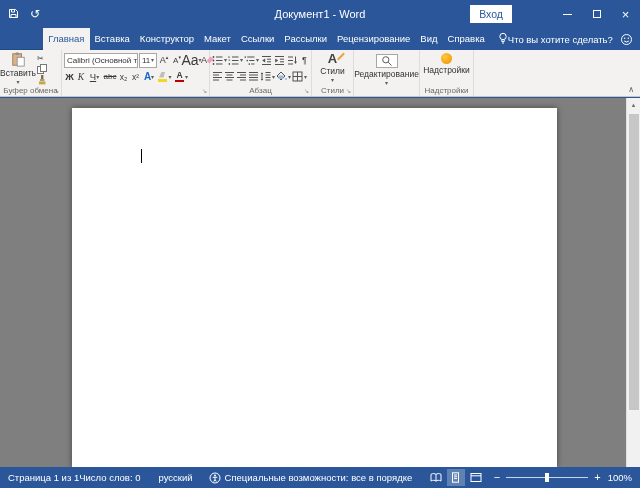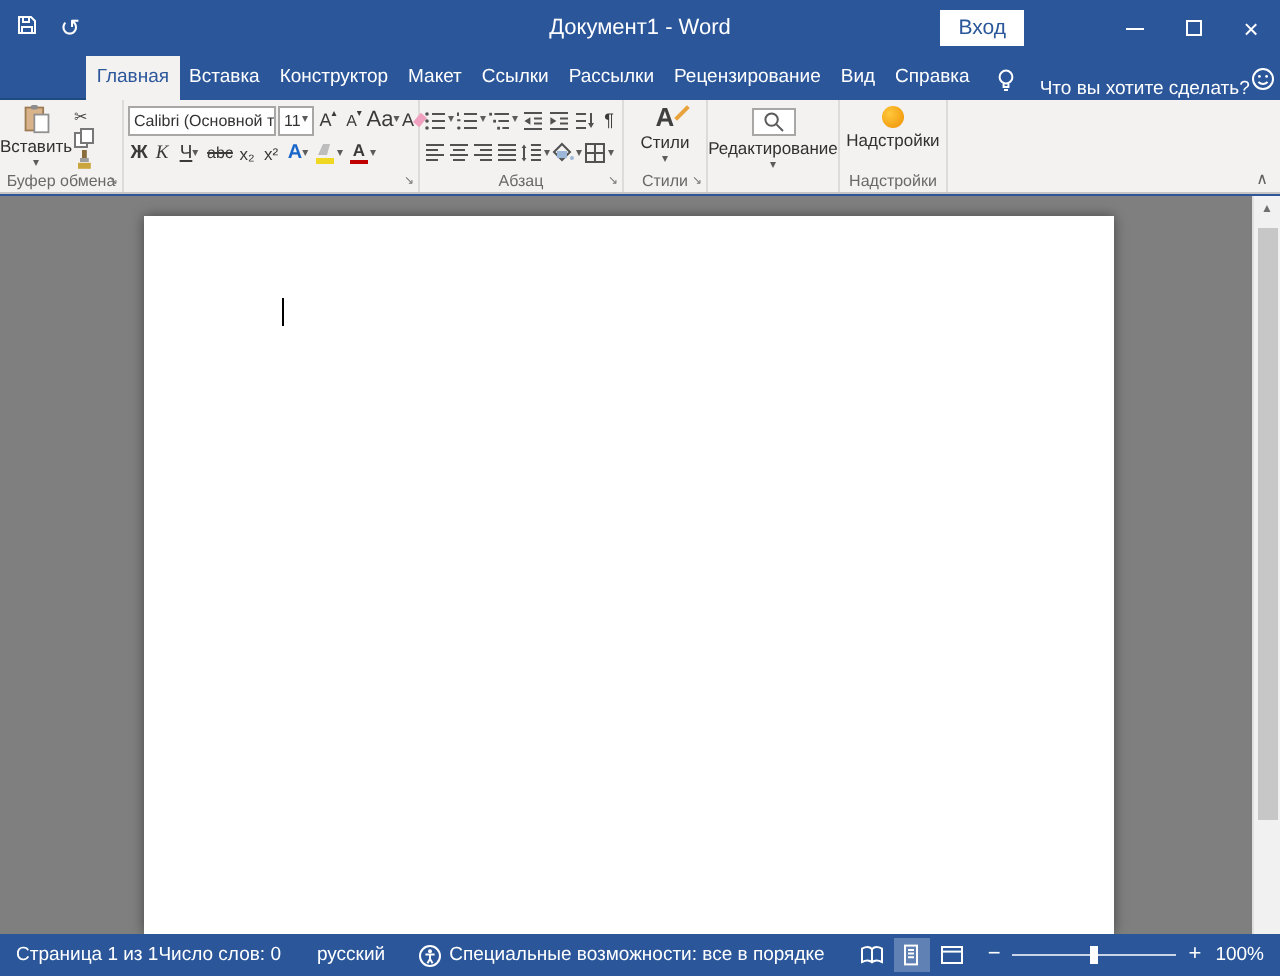--- a/index.html
+++ b/index.html
@@ -15,21 +15,21 @@
   .winbtns { position:absolute; right:0; top:0; height:28px; display:flex; }
   .winbtn { width:29px; height:28px; display:flex; align-items:center; justify-content:center; font-size:13px; }
   .minbar { width:9px; height:1px; background:#fff; }
   .maxbox { width:8px; height:8px; border:1px solid #fff; }
 
   
   .tabrow { position:absolute; top:28px; left:0; right:0; height:22px; display:flex; align-items:stretch; color:#fff; font-size:9.5px; overflow:hidden; }
   .tab { padding:0 5px; line-height:22px; white-space:nowrap; }
   .tab-file { background:#1f4c80; padding:0 10px; line-height:22px;margin-top:21px; }
   .tab.active { background:#f3f2f1; color:#2b579a; }
-  .tellme { display:flex; align-items:flex-end; gap:12px; margin-left:8px; white-space:nowrap; }
+  .tellme { display:flex; align-items:center; gap:0; margin-left:8px; white-space:nowrap; }
   .feedback { margin-left:auto; margin-right:7px; display:flex; align-items:center; }
 
   
   .ribbon { position:absolute; top:50px; left:0; right:0; height:47px; background:#f3f2f1; border-bottom:1px solid #c8c6c4; }
   .group { position:absolute; top:0; bottom:0; border-right:1px solid #dedcda; }
   .glabel { position:absolute; bottom:1px; left:0; right:0; text-align:center; font-size:8px; color:#696969; white-space:nowrap; }
   .launcher { position:absolute; bottom:2px; right:2px; font-size:6px; color:#7a7a7a; line-height:6px; }
   .collapse { position:absolute; right:6px; bottom:2px; font-size:8px; color:#5f5f5f; line-height:8px; }
 
   .g-clipboard { left:0; width:62px; }
@@ -51,21 +51,21 @@
   .combo { display:flex; align-items:center; height:15px; border:1px solid #a9a7a5; background:#fff; font-size:8px; color:#333; padding:0 2px; overflow:hidden; white-space:nowrap; }
   .combo .dd { margin-left:auto; }
   .combo.family { width:74px; }
   .combo.size { width:18px; }
   .sbtn { height:14px; display:flex; align-items:center; justify-content:center; color:#3b3a39; }
   .lab-bold { font-weight:700; font-size:9.5px; }
   .lab-italic { font-style:italic; font-size:9.5px; font-family:"Liberation Serif",serif; }
   .lab-under { text-decoration:underline; font-size:9.5px; }
   .lab-strike { text-decoration:line-through; font-size:8px; }
   .lab-sub, .lab-sup { font-size:8.5px; }
-  .lab-case { font-size:11px; }
+  .lab-case { font-size:14px; }
   .lab-effects { font-size:10px; font-weight:700; color:#1b66c9; }
   .colbtn { display:flex; align-items:center; gap:1px; }
   .stack { display:flex; flex-direction:column; align-items:center; line-height:1; }
   .stack .bar { width:9px; height:2.5px; margin-top:1px; }
   .bar-red { background:#c00000; }
   .bar-yel { background:#f0d722; }
   .eraser { width:4px; height:6px; background:#f2a0c0; transform:rotate(40deg); margin-left:1px; }
   .upglyph { font-size:5px; line-height:5px; color:#3b3a39; margin-top:-6px; }
 
   .pgbtn { height:14px; display:flex; align-items:center; justify-content:center; gap:1px; color:#3b3a39; }

